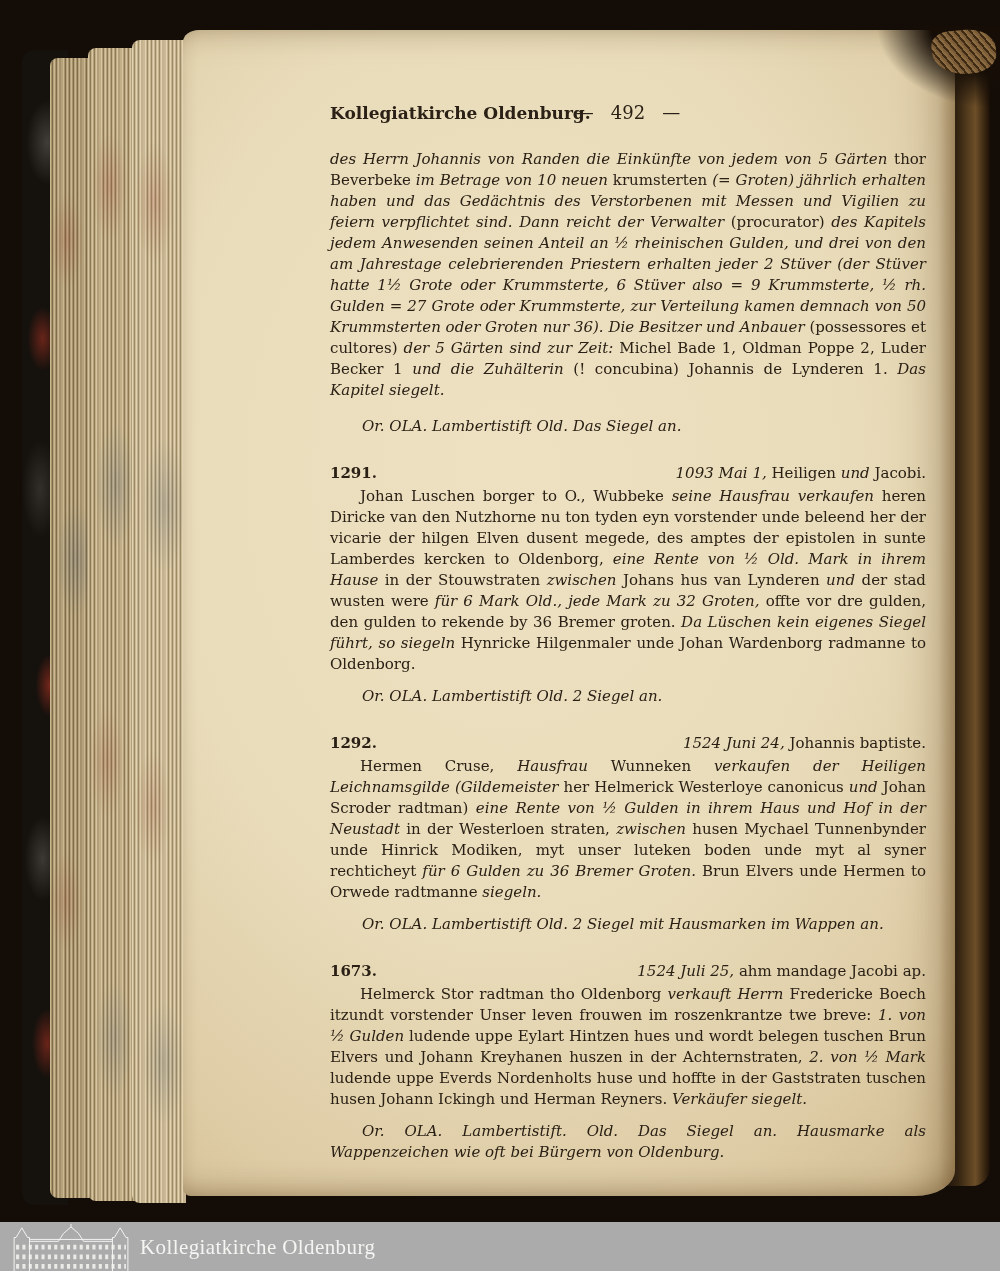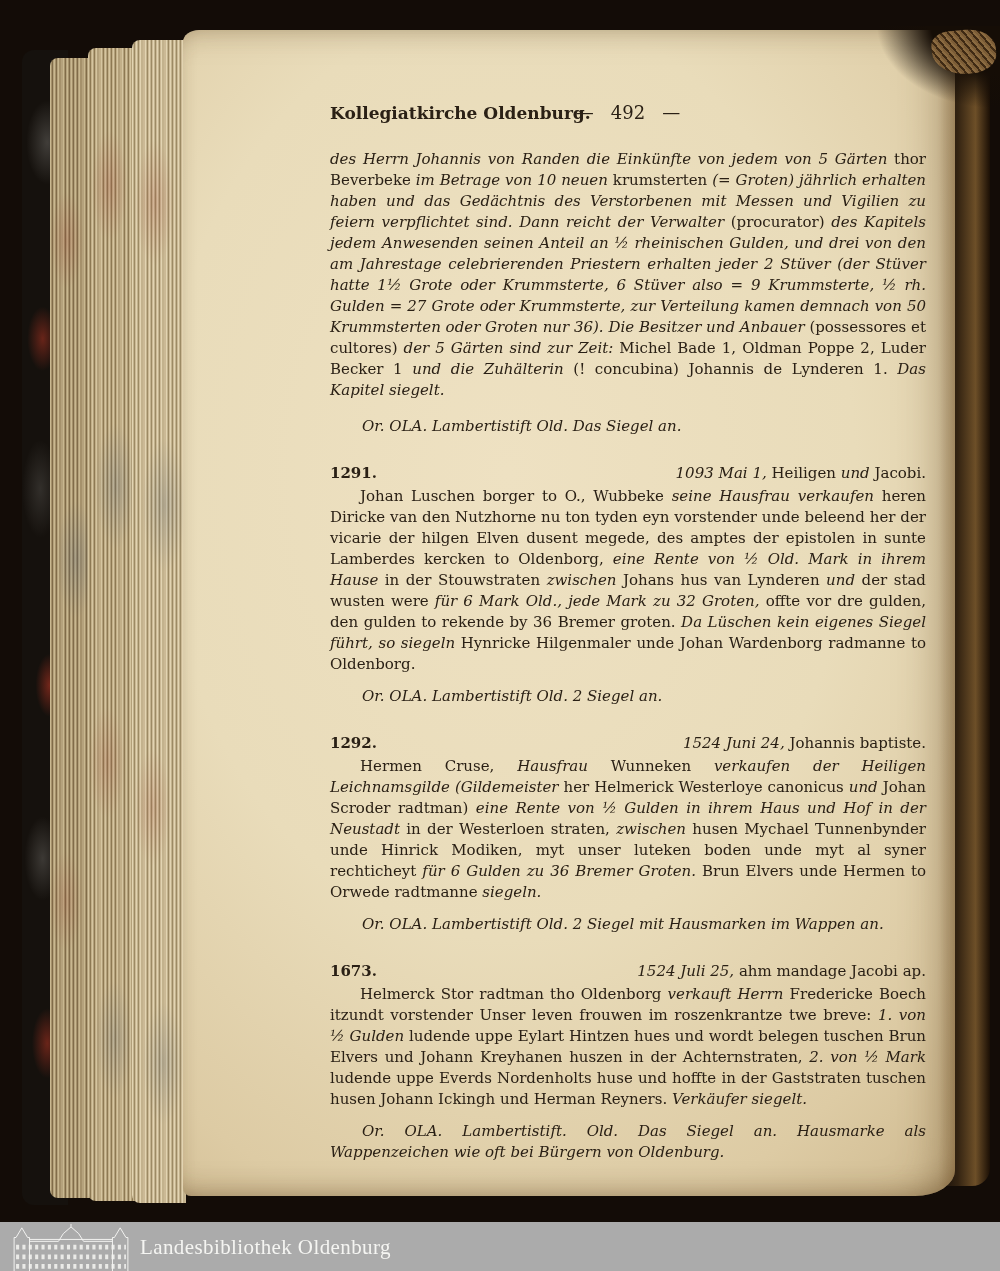--- a/index.html
+++ b/index.html
@@ -170,16 +170,16 @@
           <line x1="78" y1="18" x2="108" y2="18"></line>
           <line x1="1" y1="56" x2="129" y2="56"></line>
         </g>
         <g stroke="#f5f5f2" stroke-width="5" stroke-dasharray="3.2,3.4" opacity=".85">
           <line x1="8" y1="24" x2="122" y2="24"></line>
           <line x1="8" y1="34" x2="122" y2="34"></line>
           <line x1="8" y1="44" x2="122" y2="44"></line>
         </g>
       </svg>
     </span>
-    <span class="library-name">Landesbibliothek Oldenburg</span>
+    <span class="library-name">Kollegiatkirche Oldenburg</span>
   </div>
 
 </div>
 
 </body></html>

